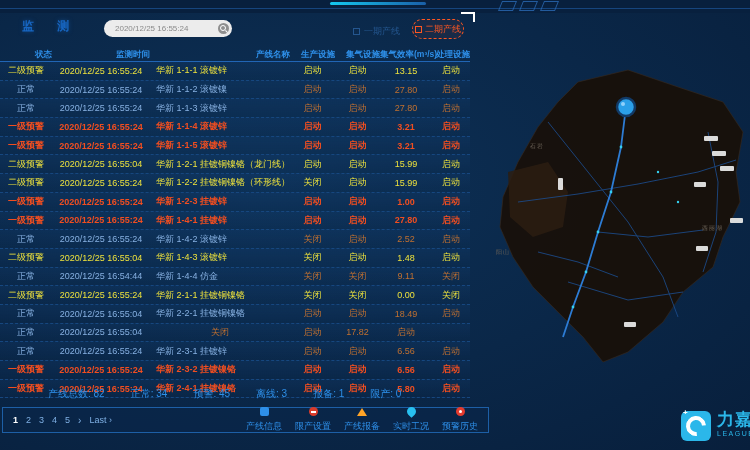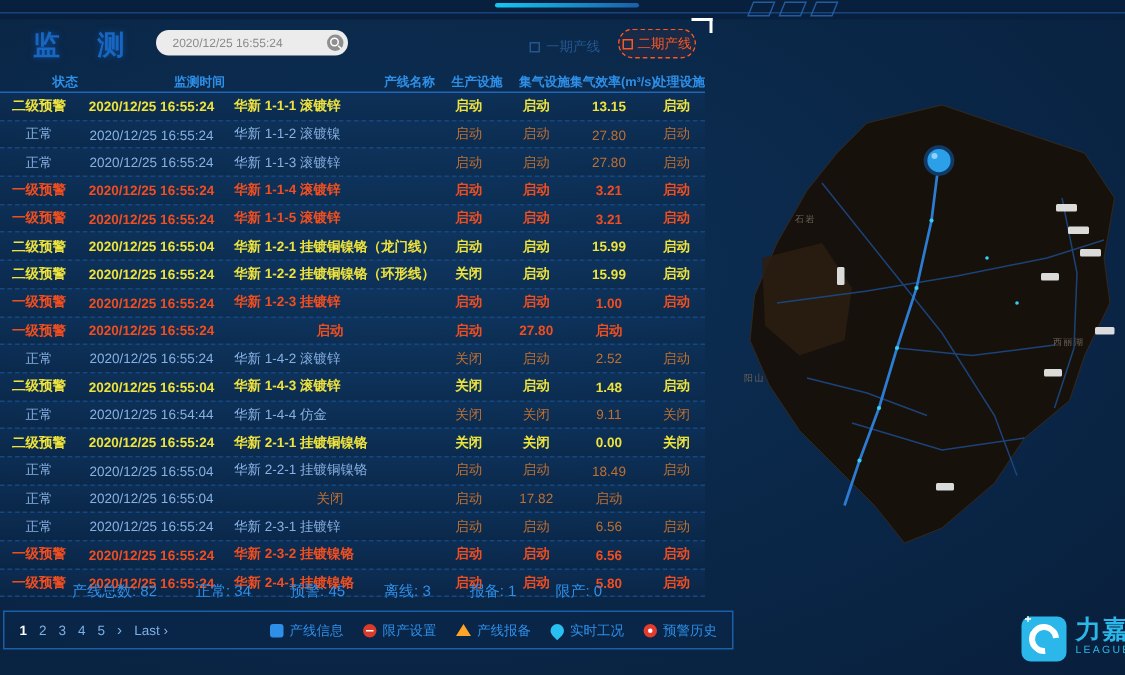--- a/index.html
+++ b/index.html
@@ -10,21 +10,21 @@
     -webkit-font-smoothing:antialiased;
   }
   
   .topbar{position:absolute;top:0;left:0;width:750px;height:13px;background:#08203e;}
   .top-line{position:absolute;top:8px;left:0;width:750px;height:1px;background:#16457e;}
   .top-accent{position:absolute;top:2px;left:330px;width:96px;height:3px;border-radius:2px;
     background:linear-gradient(90deg,#14c8f0,#1a5fa8);}
   .top-boxes{position:absolute;top:1px;left:500px;display:flex;gap:6px;}
   .top-boxes span{width:13px;height:8px;border:1px solid #2a6ab5;transform:skewX(-22deg);opacity:.8;}
   
-  .page-title{position:absolute;left:22px;top:18px;font-size:18px;font-weight:bold;color:#1766c2;
+  .page-title{position:absolute;left:22px;top:18px;font-size:12px;font-weight:bold;color:#1766c2;
     letter-spacing:10px;text-shadow:0 0 4px rgba(23,102,194,.5);}
   .search{position:absolute;left:104px;top:20px;width:128px;height:17px;background:#ececec;
     border-radius:9px;display:flex;align-items:center;padding:0 3px 0 9px;box-sizing:border-box;}
   .search input{flex:1;border:none;background:transparent;outline:none;font-size:8px;color:#8a8a8a;
     font-family:"Liberation Sans",sans-serif;min-width:0;}
   .mag{width:11px;height:11px;border-radius:50%;background:#8f8f8f;position:relative;flex:none;}
   .mag::before{content:'';position:absolute;width:4px;height:4px;border:1px solid #fff;border-radius:50%;top:2px;left:2px;}
   .mag::after{content:'';position:absolute;width:3px;height:1px;background:#fff;transform:rotate(45deg);top:8px;left:7px;}
   .phase1{position:absolute;left:353px;top:25px;display:flex;align-items:center;gap:4px;
     color:#24568f;font-size:9px;cursor:pointer;}
@@ -39,34 +39,34 @@
   .table{position:absolute;left:0;top:48px;width:470px;}
   .thead,.row{display:grid;grid-template-columns:52px 98px 140px 45px 45px 52px 38px;align-items:center;text-align:center;}
   .thead{height:13px;color:#2e8fe8;font-size:8.5px;font-weight:bold;border-bottom:1px solid #2165b5;white-space:nowrap;text-align:right;}
   .row{height:17.7px;font-size:9px;border-bottom:1px dashed #16477f;white-space:nowrap;
     background:linear-gradient(180deg,rgba(24,74,136,.16),rgba(10,40,80,.04));}
   .cell{overflow:hidden;}
   .cell.name{text-align:left;padding-left:6px;}
   .row.normal .c-left{color:#87b1e2;}
   .row.normal .c-right{color:#c07030;}
   .row.warn1 .cell{color:#f14e20;font-weight:bold;}
-  .row.warn2 .cell{color:#eee23c;font-weight:bold;}
+  .row.warn2 .cell{color:#eee23c;font-weight:normal;}
   
   .stats{position:absolute;left:0;top:387px;width:488px;display:flex;color:#2e8fe8;font-size:10px;}
   .stats .stat{margin-left:26px;white-space:nowrap;}
   .stats .stat:first-child{margin-left:48px;}
   
   .bbar{position:absolute;left:2px;top:407px;width:487px;height:26px;border:1px solid #1d5fa6;
     box-sizing:border-box;display:flex;align-items:center;background:rgba(10,40,80,.3);}
   .pager{display:flex;align-items:center;gap:8px;margin-left:10px;color:#7fb0e4;font-size:9px;}
   .pg{cursor:pointer;}
   .pg.active{color:#fff;font-weight:bold;}
   .pager .nav{font-size:10px;}
   .legend{display:flex;align-items:center;gap:13px;margin-left:auto;margin-right:10px;}
-  .litem{display:flex;align-items:center;gap:4px;color:#2e8fe8;font-size:9px;white-space:nowrap;cursor:pointer;}
+  .litem{display:flex;align-items:center;gap:4px;color:#2e8fe8;font-size:9px;white-space:nowrap;cursor:pointer;flex-direction:column;}
   .ic{width:9px;height:9px;display:inline-block;position:relative;flex:none;}
   .ic.info-square-icon{background:#2e8fe8;border-radius:2px;}
   .ic.limit-circle-icon{background:#d93b2b;border-radius:50%;}
   .ic.limit-circle-icon::after{content:'';position:absolute;left:2px;right:2px;top:4px;height:1.5px;background:#fff;}
   .ic.report-triangle-icon{width:0;height:0;background:none;border-left:5px solid transparent;
     border-right:5px solid transparent;border-bottom:8px solid #ffa427;}
   .ic.live-status-icon{background:#28c0f0;border-radius:50% 50% 50% 0;transform:rotate(-45deg);}
   .ic.alarm-history-icon{background:#e43b2e;border-radius:50%;}
   .ic.alarm-history-icon::after{content:'';position:absolute;left:3px;top:3px;width:3px;height:3px;background:#fff;border-radius:50%;}
   
@@ -193,20 +193,21 @@
         <div class="cell c-left">2020/12/25 16:55:24</div>
         <div class="cell c-left name">华新 1-2-3 挂镀锌</div>
         <div class="cell c-right">启动</div>
         <div class="cell c-right">启动</div>
         <div class="cell c-right">1.00</div>
         <div class="cell c-right">启动</div>
       </div>
       <div class="row warn1">
         <div class="cell c-left">一级预警</div>
         <div class="cell c-left">2020/12/25 16:55:24</div>
+        <div class="cell c-left name">华新 1-4-1 挂镀锌</div>
         <div class="cell c-right">启动</div>
         <div class="cell c-right">启动</div>
         <div class="cell c-right">27.80</div>
         <div class="cell c-right">启动</div>
       </div>
       <div class="row normal">
         <div class="cell c-left">正常</div>
         <div class="cell c-left">2020/12/25 16:55:24</div>
         <div class="cell c-left name">华新 1-4-2 滚镀锌</div>
         <div class="cell c-right">关闭</div>

